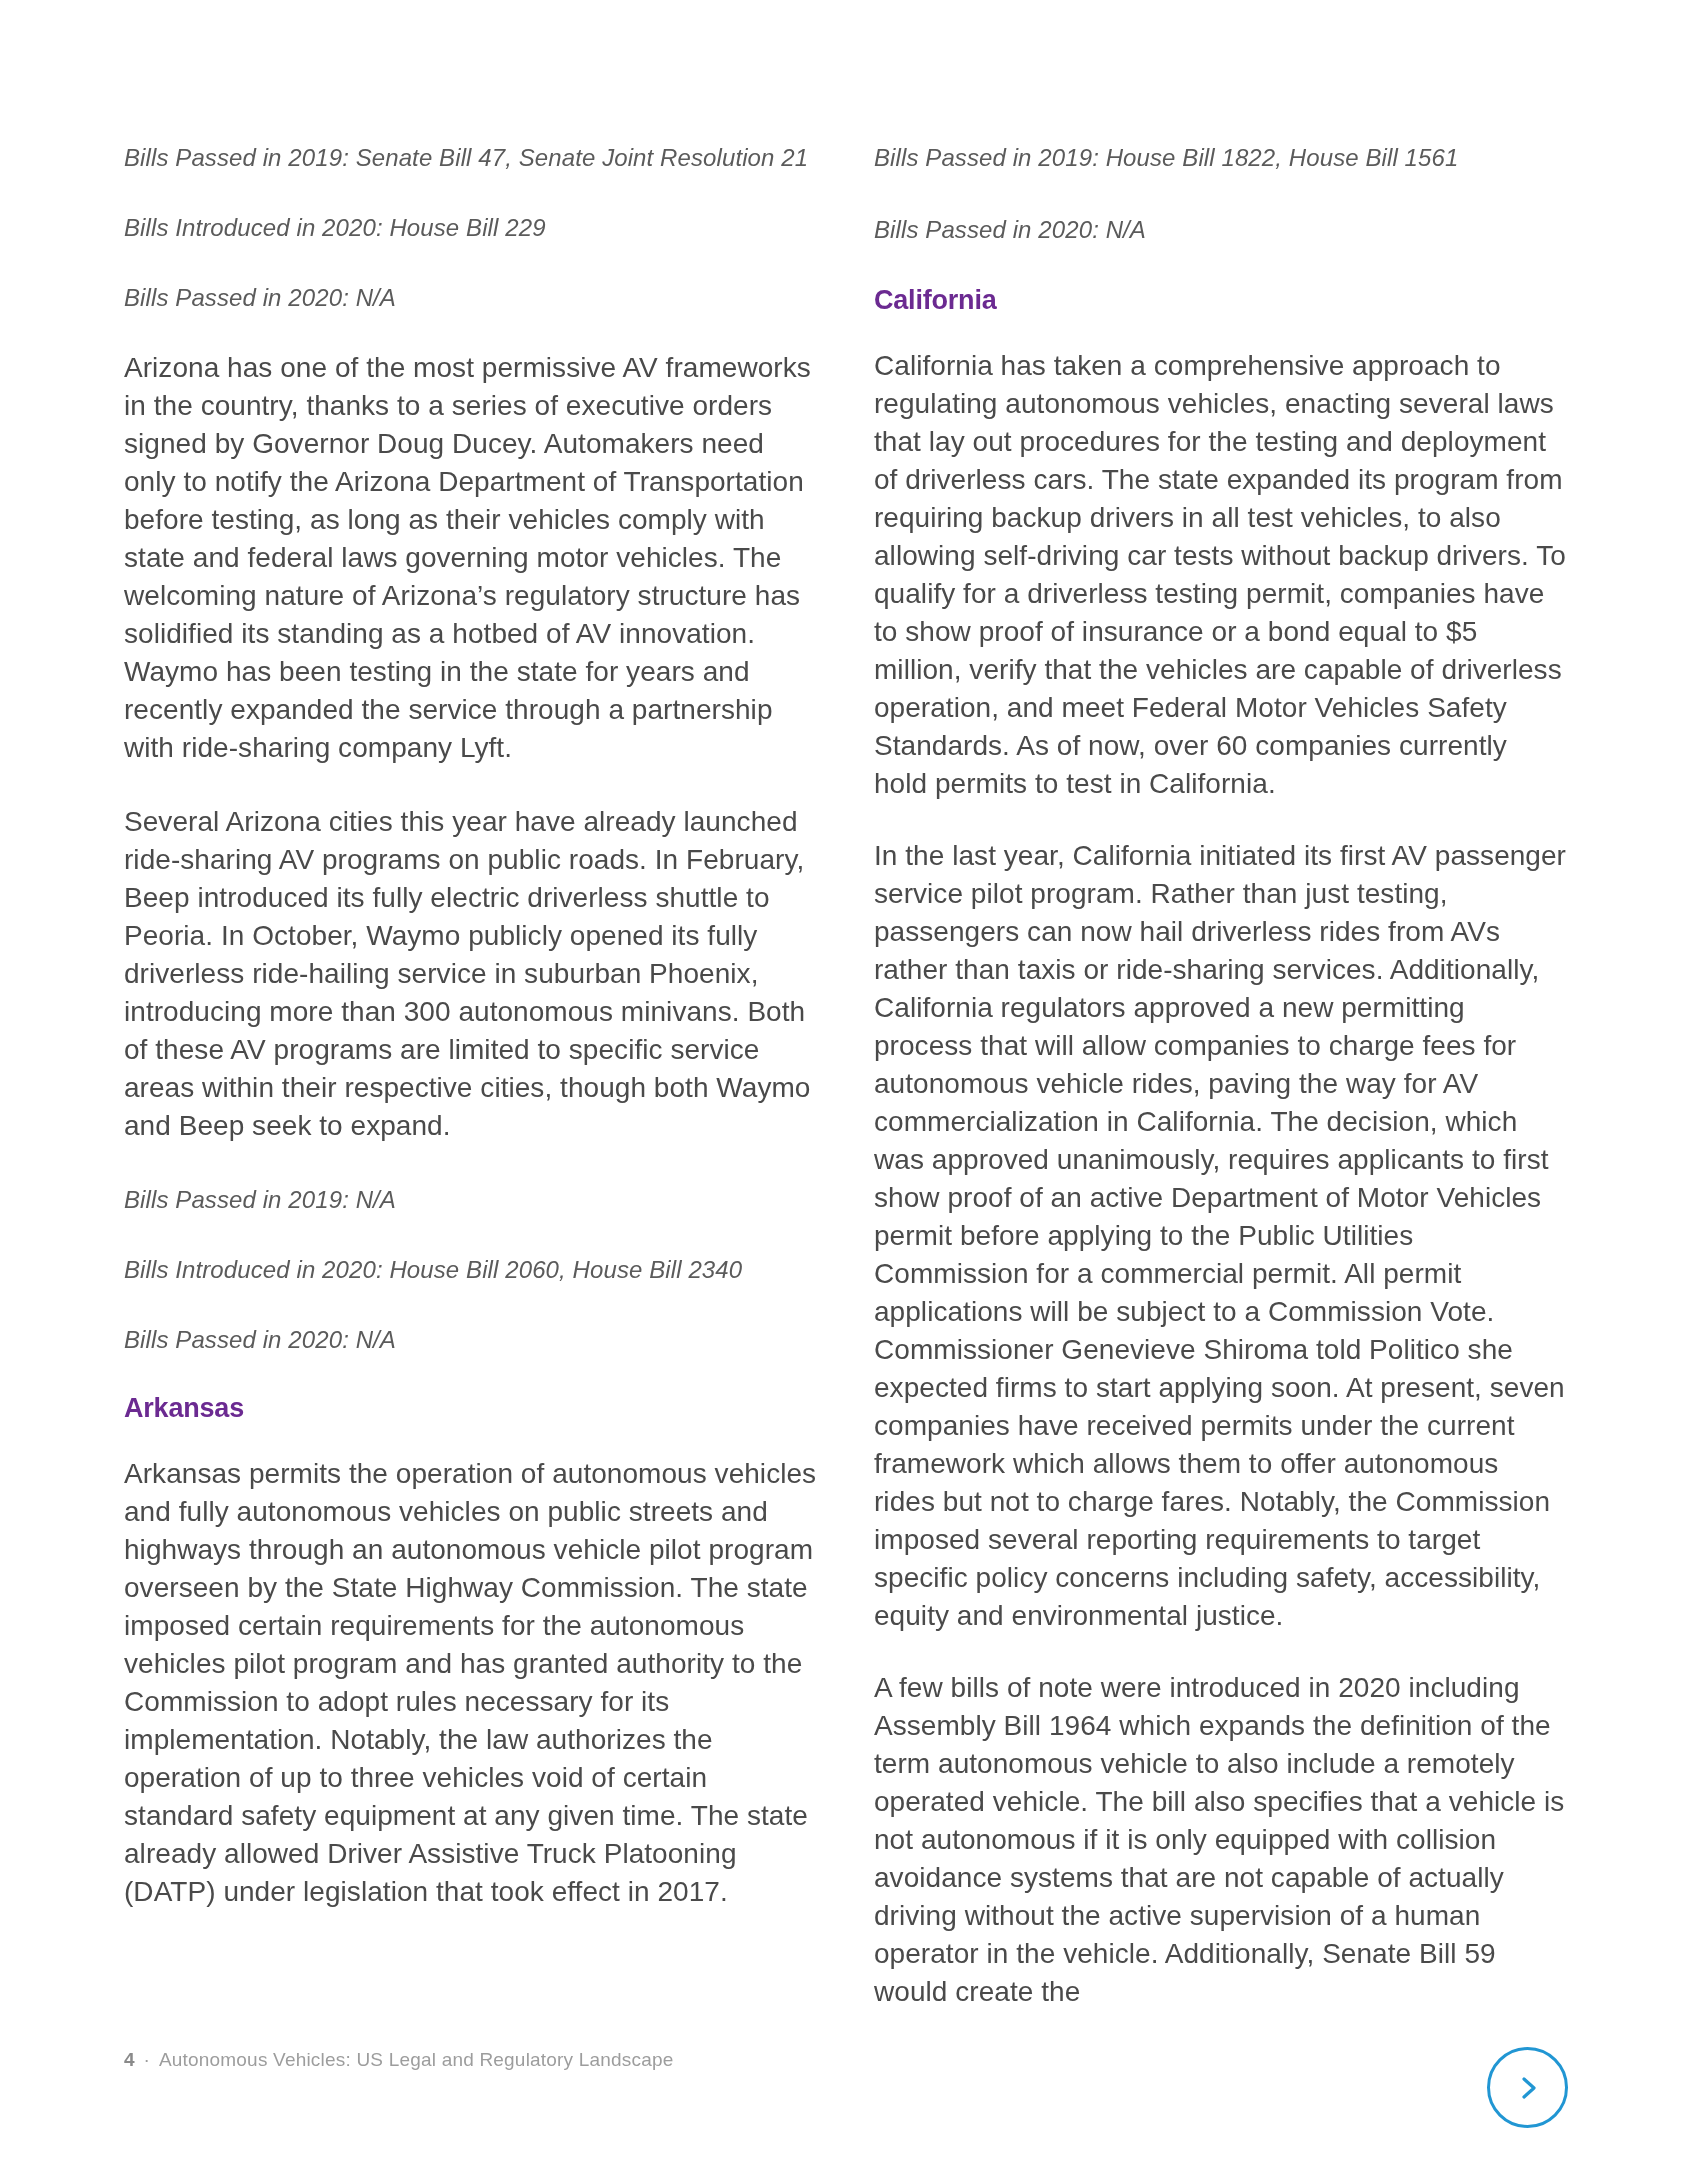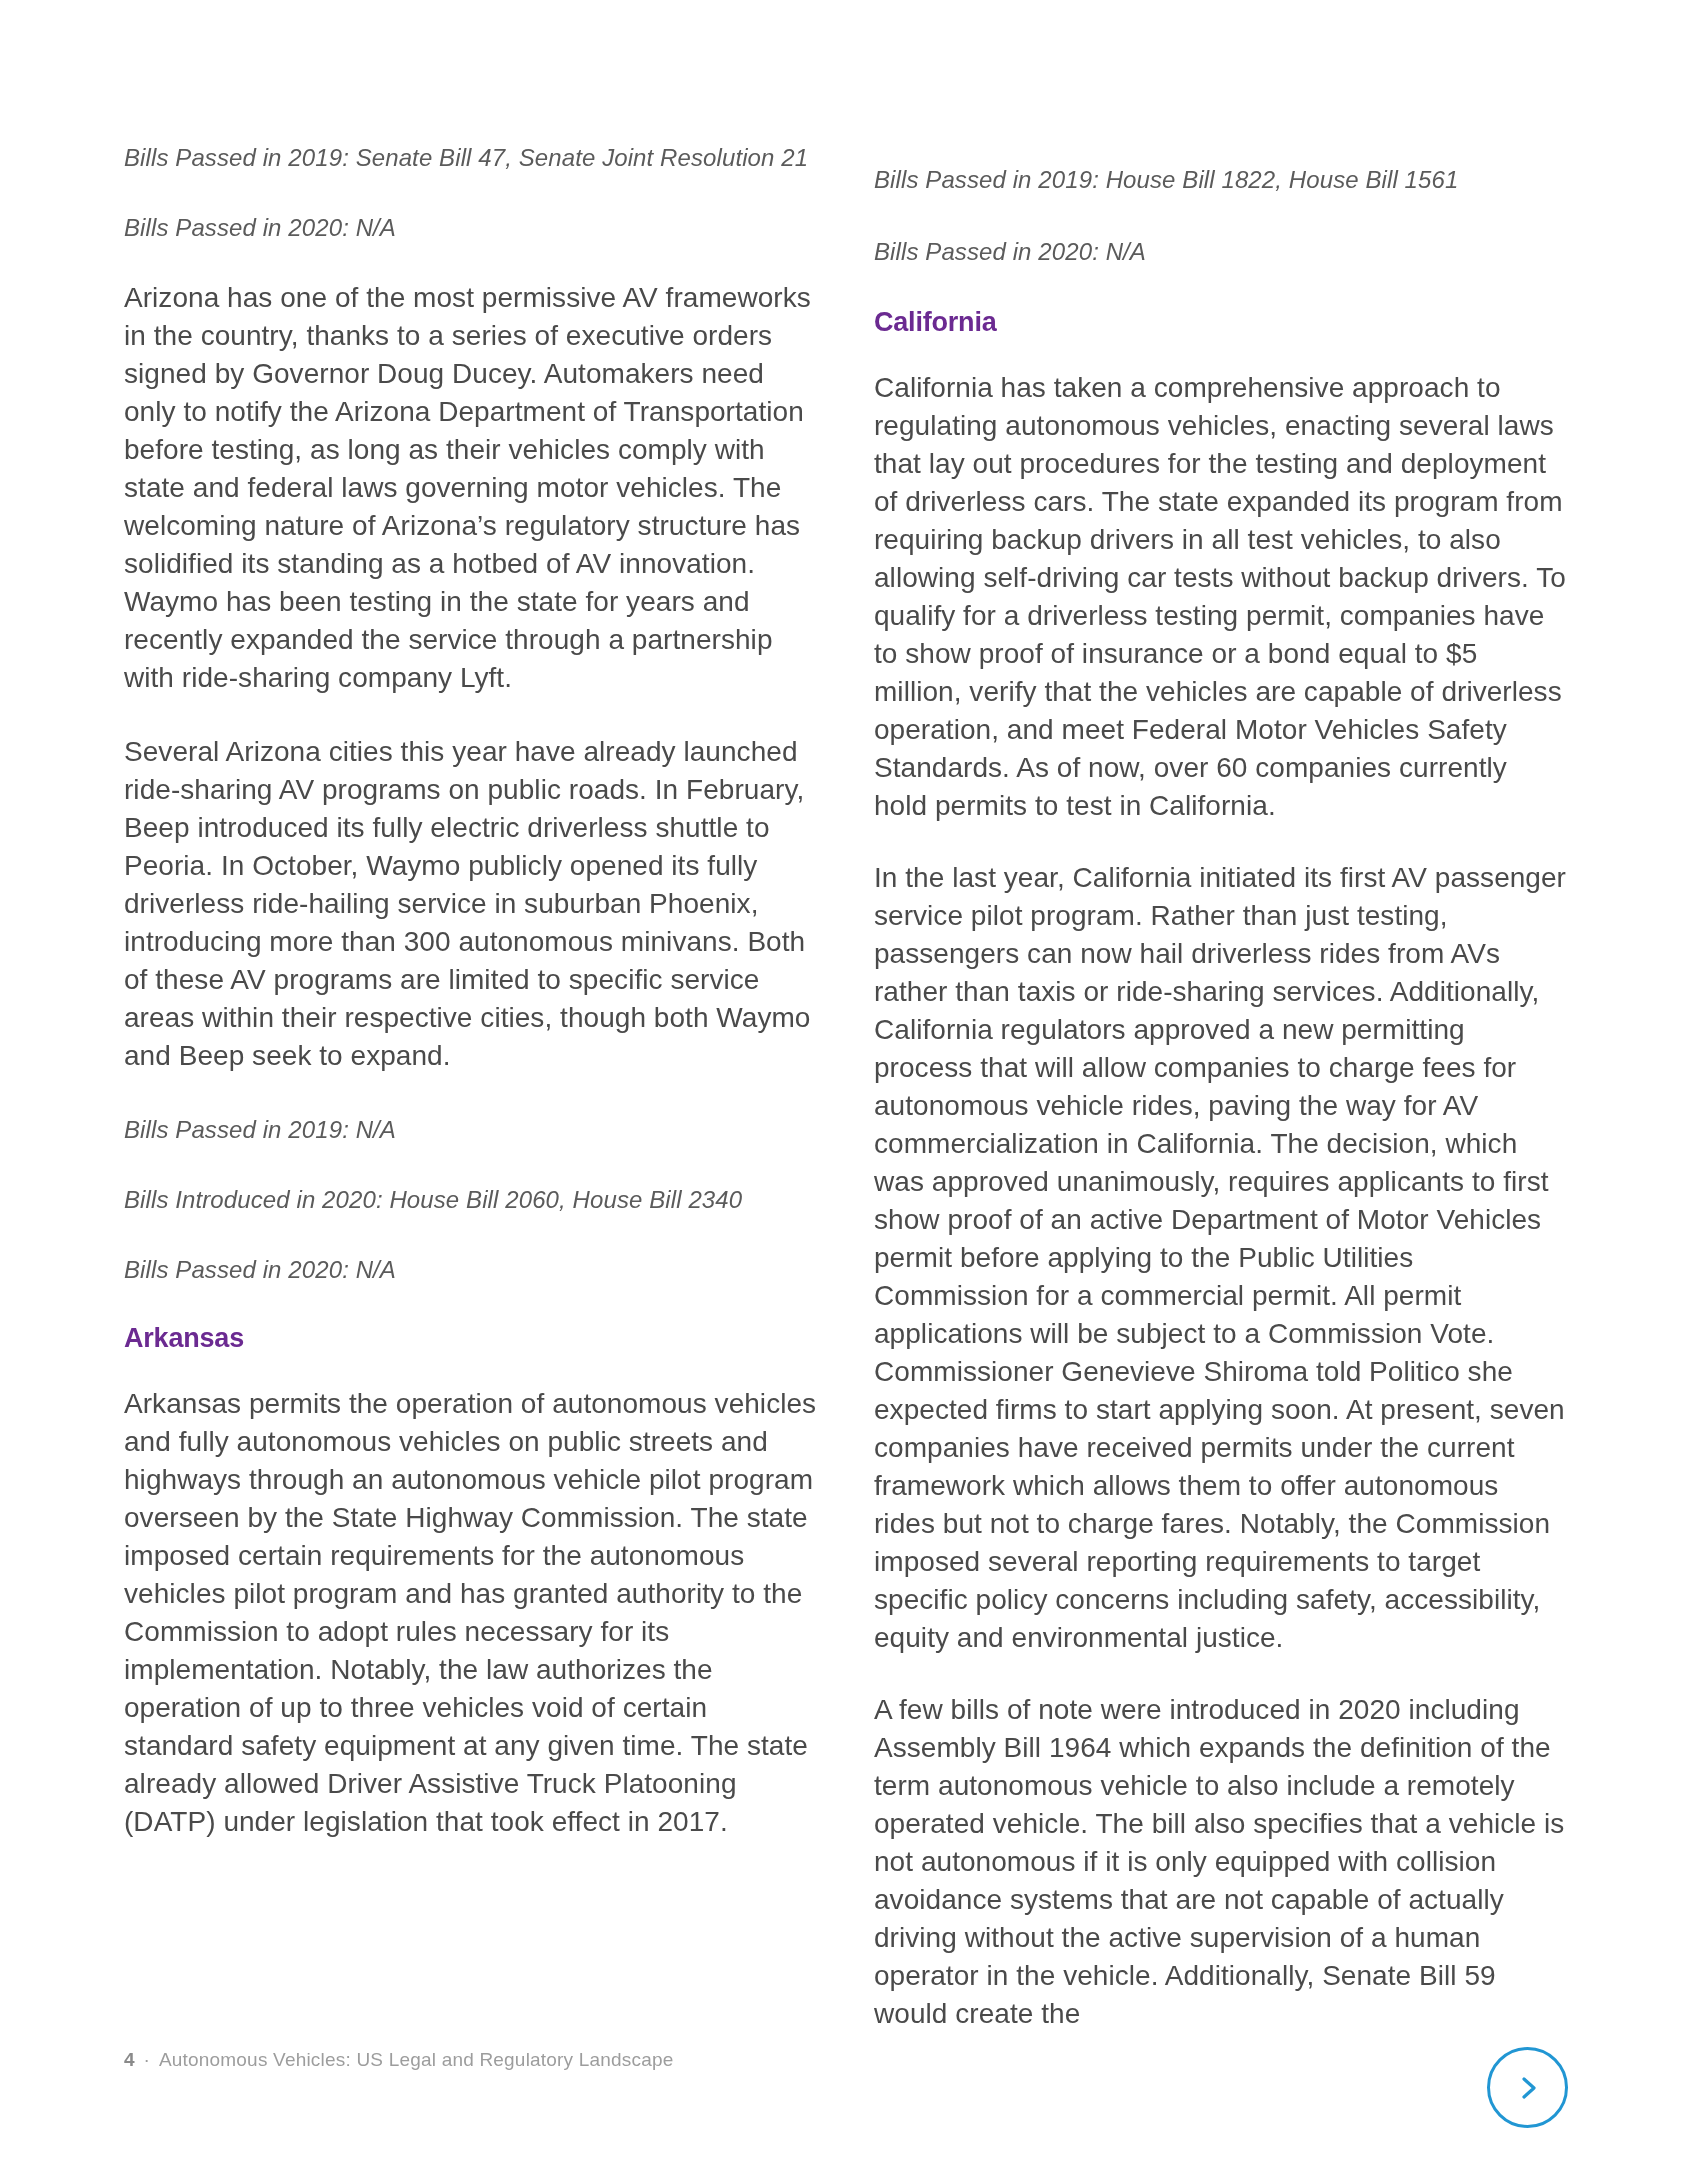--- a/index.html
+++ b/index.html
@@ -66,21 +66,20 @@
     line-height: 38px;
     color: #4a4a4a;
     margin: 0 0 36px 0;
     letter-spacing: 0.05px;
     text-align: left;
   }
 
   .col-right .body-par,
   .col-right .bill-line {
     margin-bottom: 34px;
-    margin-top: 22px;
   }
 
   
   .footer {
     position: absolute;
     left: 124px;
     top: 2049px;
     display: flex;
     align-items: baseline;
     gap: 0;
@@ -124,20 +123,21 @@
   .next-page-btn svg { display: block; }
 </style>
 </head>
 <body>
 
 <div class="page">
 
   <div class="columns">
     <div class="col col-left">
         <p class="bill-line">Bills Passed in 2019: Senate Bill 47, Senate Joint Resolution 21</p>
+        <p class="bill-line">Bills Introduced in 2020: House Bill 229</p>
         <p class="bill-line">Bills Passed in 2020: N/A</p>
         <p class="body-par">Arizona has one of the most permissive AV frameworks in the country, thanks to a series of executive orders signed by Governor Doug Ducey. Automakers need only to notify the Arizona Department of Transportation before testing, as long as their vehicles comply with state and federal laws governing motor vehicles. The welcoming nature of Arizona’s regulatory structure has solidified its standing as a hotbed of AV innovation. Waymo has been testing in the state for years and recently expanded the service through a partnership with ride-sharing company Lyft.</p>
         <p class="body-par">Several Arizona cities this year have already launched ride-sharing AV programs on public roads. In February, Beep introduced its fully electric driverless shuttle to Peoria. In October, Waymo publicly opened its fully driverless ride-hailing service in suburban Phoenix, introducing more than 300 autonomous minivans. Both of these AV programs are limited to specific service areas within their respective cities, though both Waymo and Beep seek to expand.</p>
         <p class="bill-line">Bills Passed in 2019: N/A</p>
         <p class="bill-line">Bills Introduced in 2020: House Bill 2060, House Bill 2340</p>
         <p class="bill-line">Bills Passed in 2020: N/A</p>
         <p class="state-heading">Arkansas</p>
         <p class="body-par">Arkansas permits the operation of autonomous vehicles and fully autonomous vehicles on public streets and highways through an autonomous vehicle pilot program overseen by the State Highway Commission. The state imposed certain requirements for the autonomous vehicles pilot program and has granted authority to the Commission to adopt rules necessary for its implementation. Notably, the law authorizes the operation of up to three vehicles void of certain standard safety equipment at any given time. The state already allowed Driver Assistive Truck Platooning (DATP) under legislation that took effect in 2017.</p>
       </div>
     <div class="col col-right">

